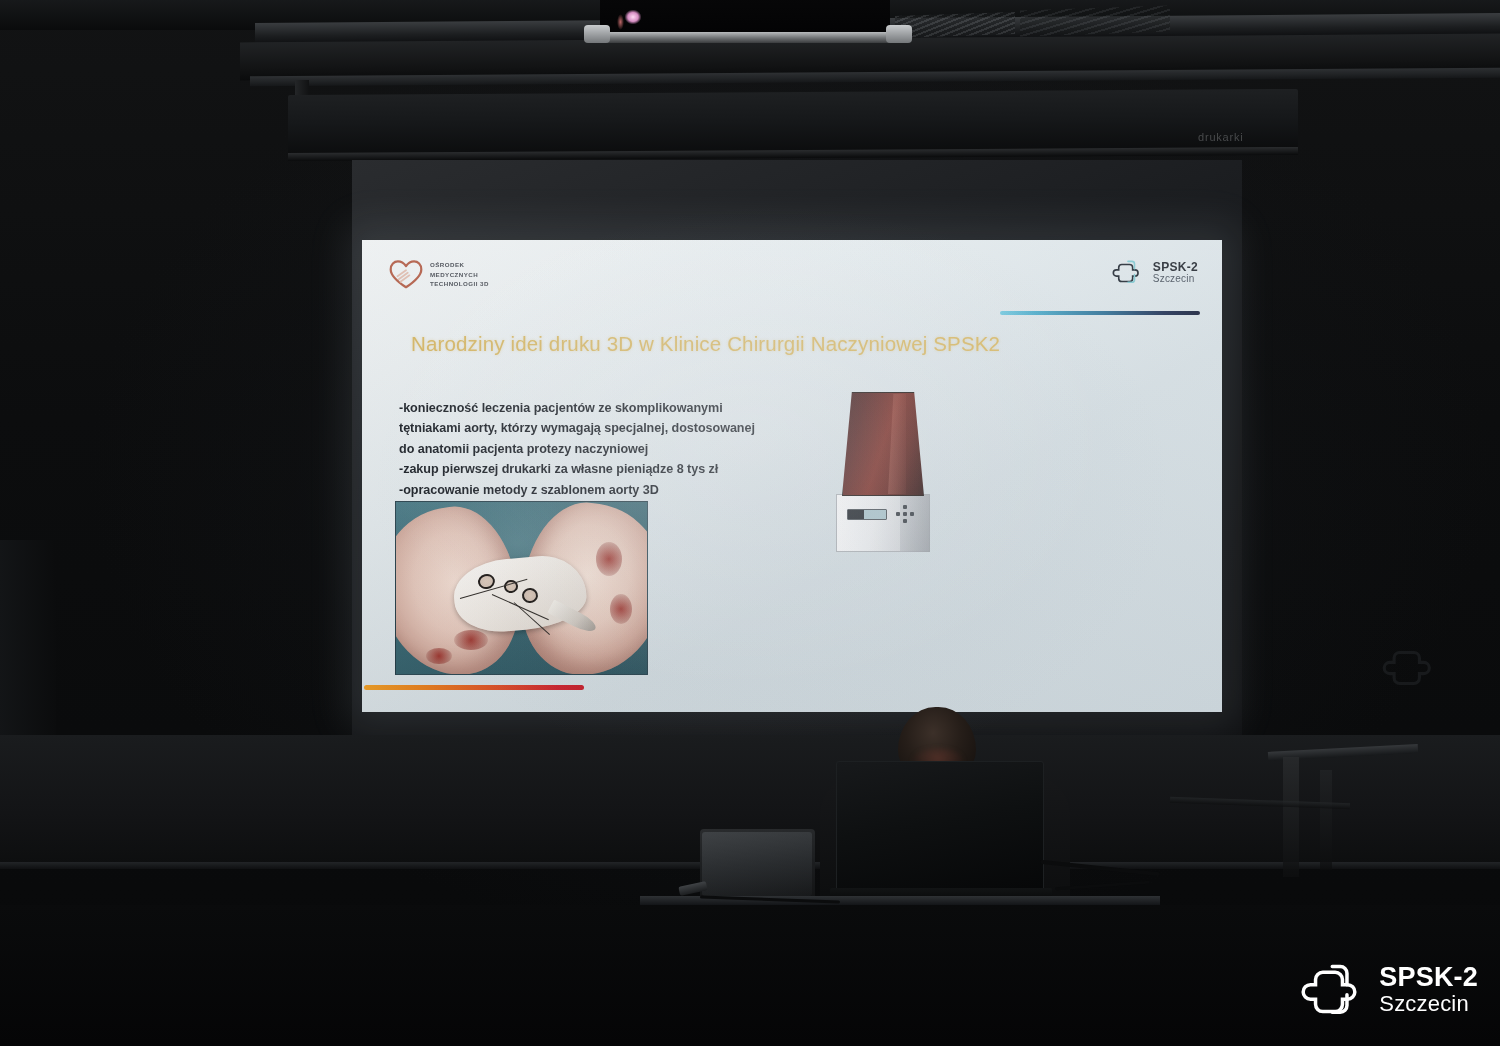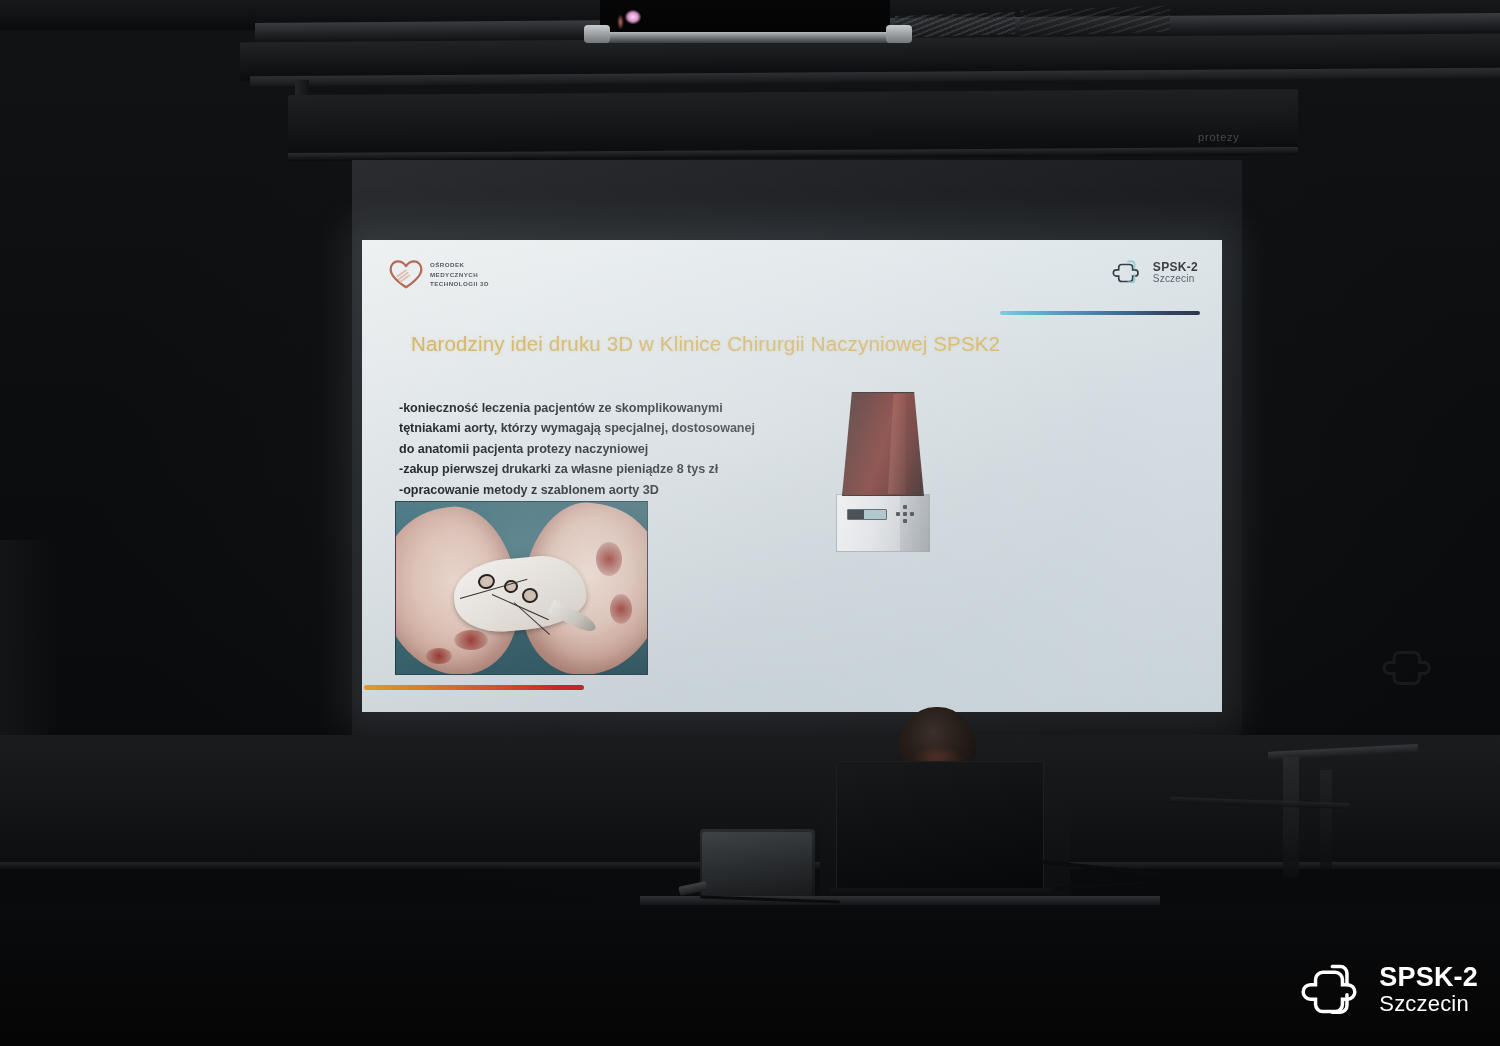--- a/index.html
+++ b/index.html
@@ -352,21 +352,21 @@
 
   <div id="projector"></div>
   <div id="projector-vents"></div>
   <div id="projector-vents2"></div>
   <div id="projector-led2"></div>
   <div id="projector-led"></div>
   <div id="projector-foot"></div>
 
   <div id="screen-case"></div>
   <div id="screen-case-lip"></div>
-  <div id="case-brand">protezy</div>
+  <div id="case-brand">drukarki</div>
 
   <div id="screen"></div>
 
   <div id="slide">
 
     <div id="omt-logo">
       <svg id="omt-heart" viewBox="0 0 40 36">
         <path d="M20 33 C8 25 2 19 2 12 C2 6 6 2.5 10.5 2.5 C14 2.5 17.5 4.5 20 8 C22.5 4.5 26 2.5 29.5 2.5 C34 2.5 38 6 38 12 C38 19 32 25 20 33 Z" fill="none" stroke="#b5604a" stroke-width="2.6" stroke-linejoin="round"></path>
         <path d="M10 20 L20 13 M11.5 23.5 L22 16 M13.5 26.5 L24 19" stroke="#e2bfb2" stroke-width="2.1" stroke-linecap="round" fill="none"></path>
       </svg>

